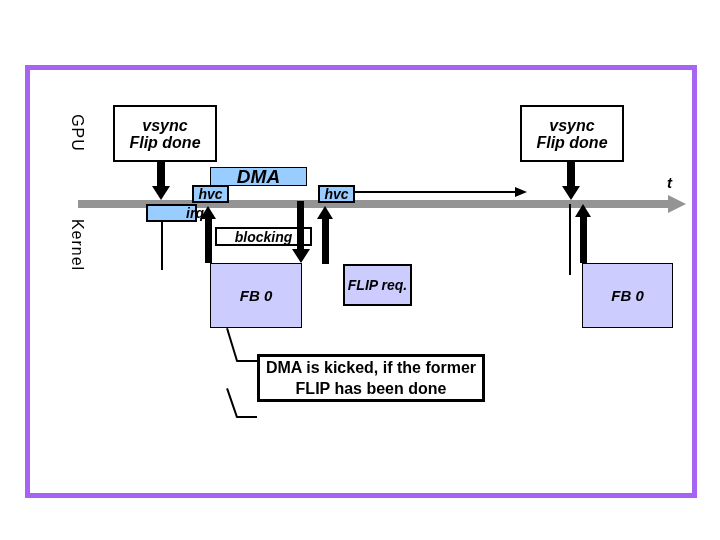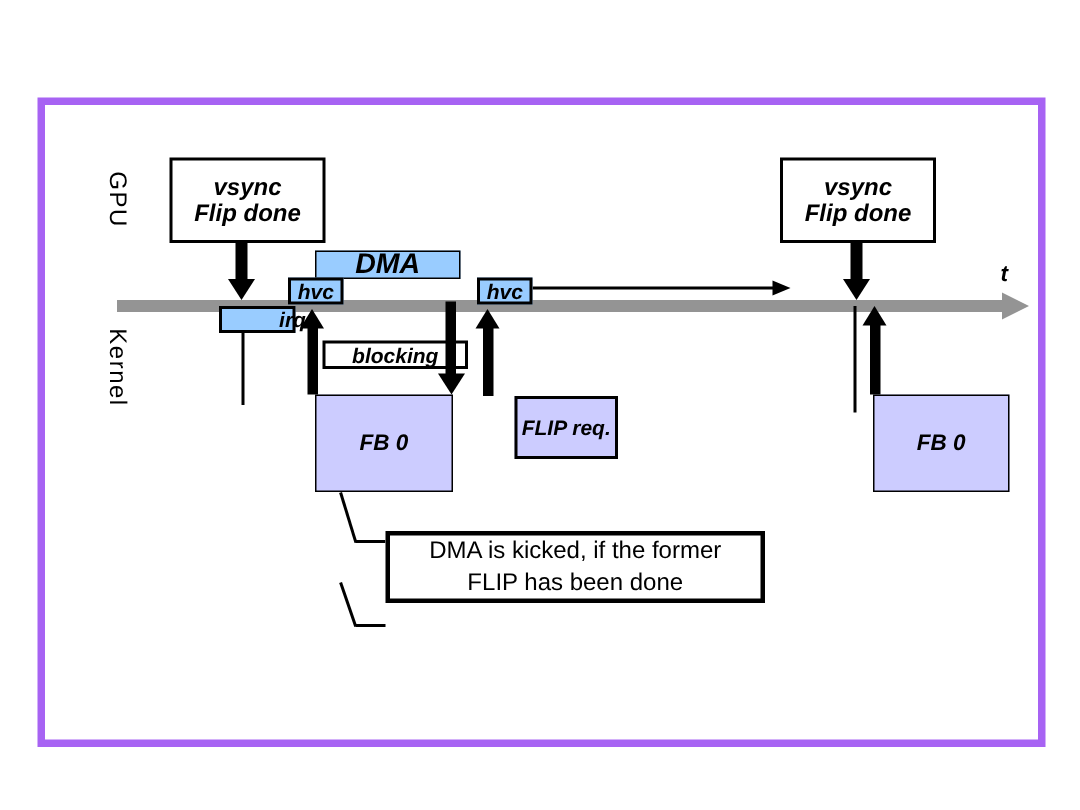--- a/index.html
+++ b/index.html
@@ -91,18 +91,18 @@
   <div class="abs blk z1" style="left:569px;top:204px;width:2px;height:71px;"></div>
 
   <div class="abs tri head-up z2" style="left:575px;top:204px;"></div>
   <div class="abs blk z2" style="left:580px;top:216px;width:7px;height:47px;"></div>
 
   <div class="abs blk" style="left:228px;top:328px;width:35px;height:2px;transform-origin:0 0;transform:rotate(73deg);"></div>
   <div class="abs blk" style="left:237px;top:360px;width:20px;height:2px;"></div>
   <div class="abs blk" style="left:228px;top:388px;width:31px;height:2px;transform-origin:0 0;transform:rotate(71deg);"></div>
   <div class="abs blk" style="left:237px;top:416px;width:20px;height:2px;"></div>
 
-  <div class="abs box note" style="left:257px;top:354px;width:253px;height:48px;">
+  <div class="abs box note" style="left:257px;top:354px;width:228px;height:48px;font-weight:bold;">
     <div>DMA is kicked, if the former</div>
     <div>FLIP has been done</div>
   </div>
 
 </div>
 
 </body></html>

